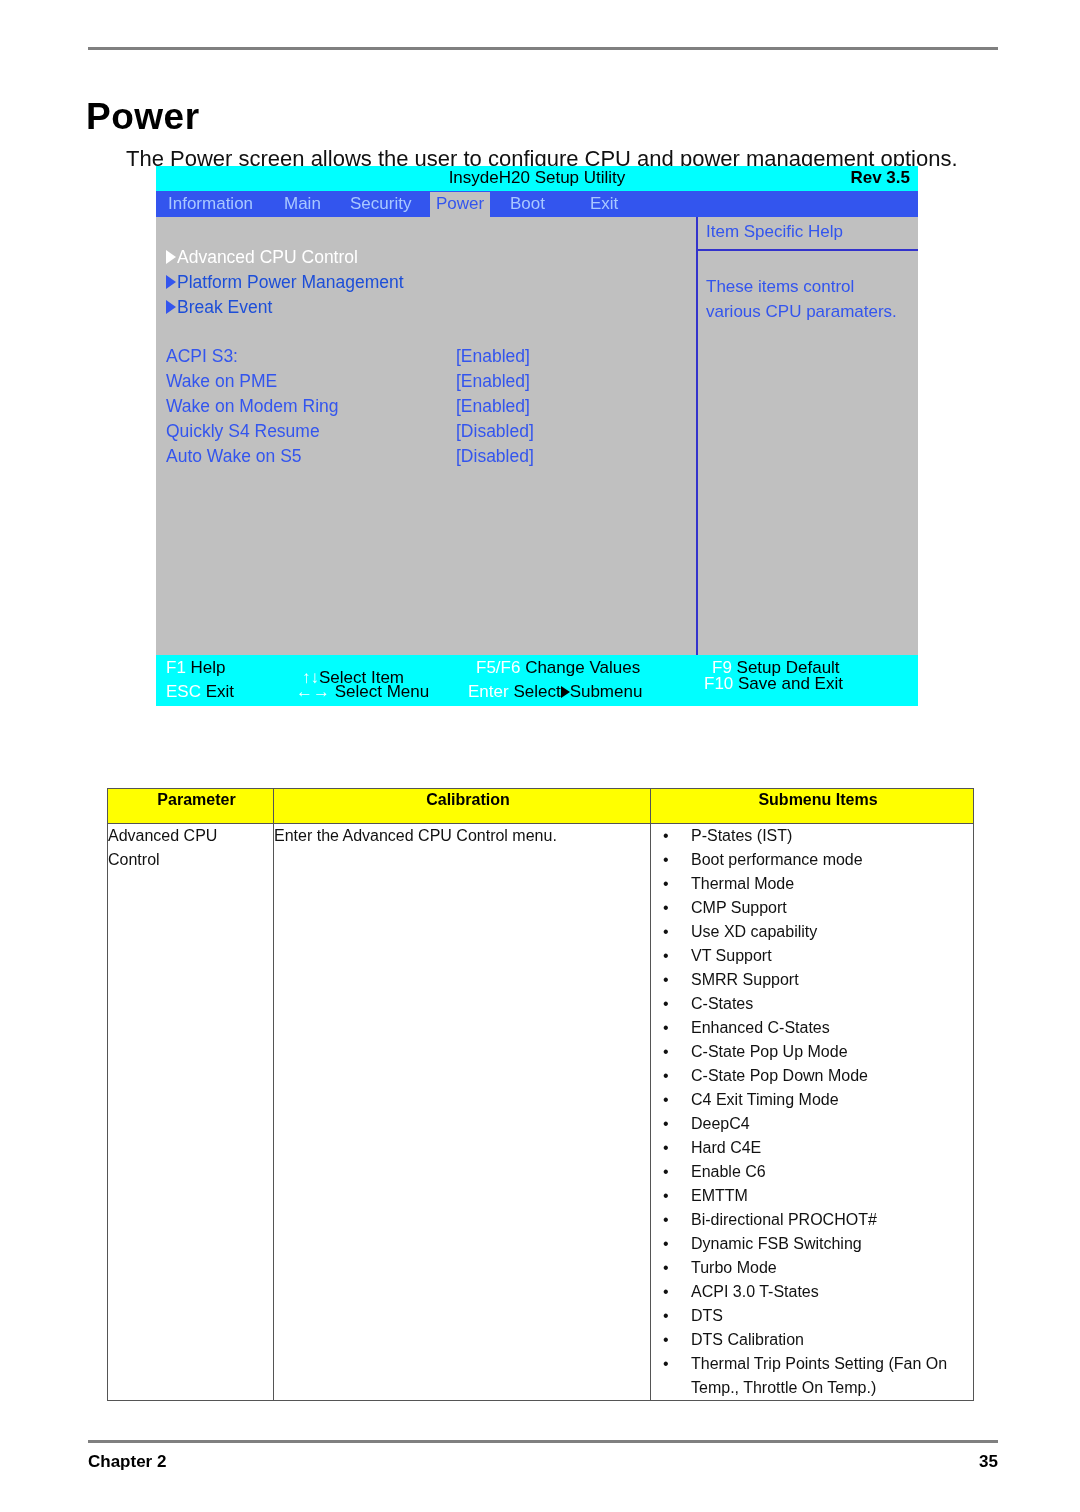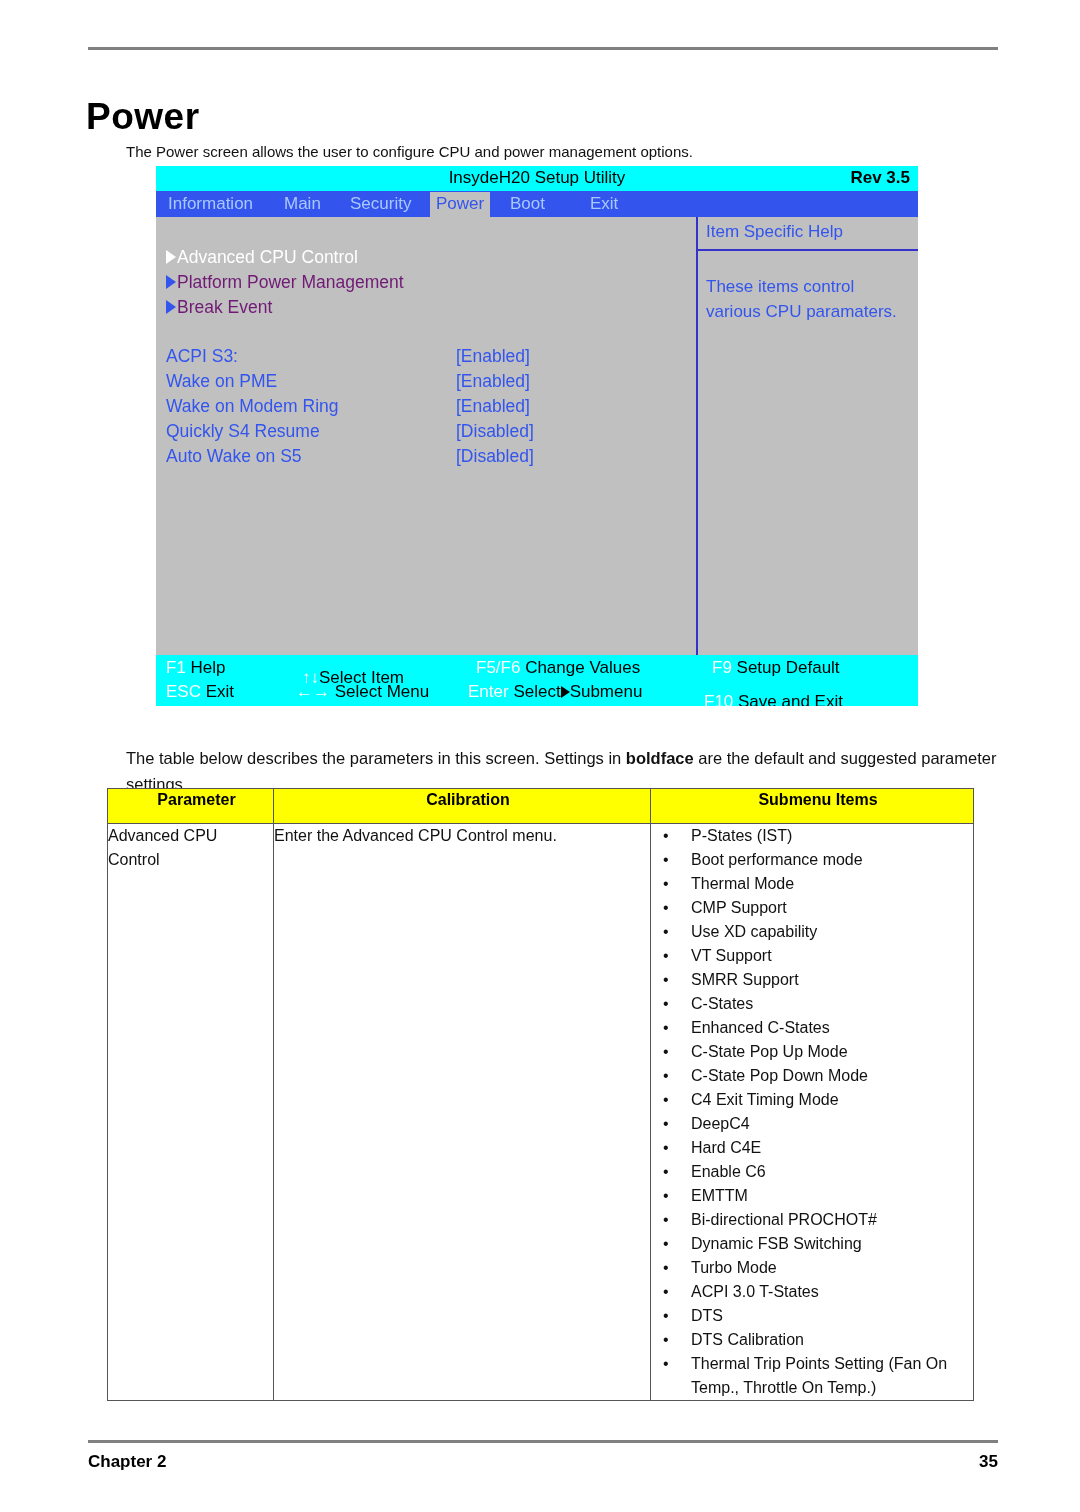--- a/index.html
+++ b/index.html
@@ -43,21 +43,21 @@
     letter-spacing: 0.5px;
     color: #000000;
     line-height: 1;
   }
 
   .intro-para {
     position: absolute;
     left: 126px;
     top: 126px;
     width: 860px;
-    font-size: 15px;
+    font-size: 22px;
     line-height: 22px;
     color: #111111;
   }
 
   
   .bios {
     position: absolute;
     left: 156px;
     top: 166px;
     width: 762px;
@@ -115,21 +115,21 @@
     width: 100%;
     height: 438px;
     background: #c0c0c0;
   }
 
   
   .submenu-link {
     position: absolute;
     left: 10px;
     font-size: 17.5px;
-    color: #701a75;
+    color: #1d4ed8;
     white-space: nowrap;
   }
   .submenu-link.selected { color: #ffffff; }
   .tri {
     display: inline-block;
     width: 0; height: 0;
     border-top: 7px solid transparent;
     border-bottom: 7px solid transparent;
     border-left: 10px solid #3355ee;
     margin-right: 1px;
@@ -376,25 +376,24 @@
 
     <div class="bios-footer">
       <span class="fk" style="left:10px;  top:3px;"><span class="key">F1</span> <span class="act">Help</span></span>
       <span class="fk" style="left:146px; top:13px;"><span class="arrow">↑↓</span><span class="act">Select Item</span></span>
       <span class="fk" style="left:320px; top:3px;"><span class="key">F5/F6</span> <span class="act">Change Values</span></span>
       <span class="fk" style="left:556px; top:3px;"><span class="key">F9</span> <span class="act">Setup Default</span></span>
 
       <span class="fk" style="left:10px;  top:27px;"><span class="key">ESC</span> <span class="act">Exit</span></span>
       <span class="fk" style="left:140px; top:27px;"><span class="arrow">←→</span> <span class="act">Select Menu</span></span>
       <span class="fk" style="left:312px; top:27px;"><span class="key">Enter</span> <span class="act">Select</span><span class="tri-sm"></span><span class="act">Submenu</span></span>
-      <span class="fk" style="left:548px; top:37px;text-align:right;"><span class="key">F10</span> <span class="act">Save and Exit</span></span>
+      <span class="fk" style="left:548px; top:19px;text-align:right;"><span class="key">F10</span> <span class="act">Save and Exit</span></span>
     </div>
   </div>
 
-  <p class="table-intro"><span>The table below describes the parameters in this screen. Settings in </span><b>boldface</b><span> are the default and suggested parameter settings.</span></p>
 
   <table class="param-table">
     <colgroup>
       <col class="col-param">
         <col class="col-desc">
         <col class="col-sub">
     </colgroup>
     <thead>
       <tr>
         <th>Parameter</th>

